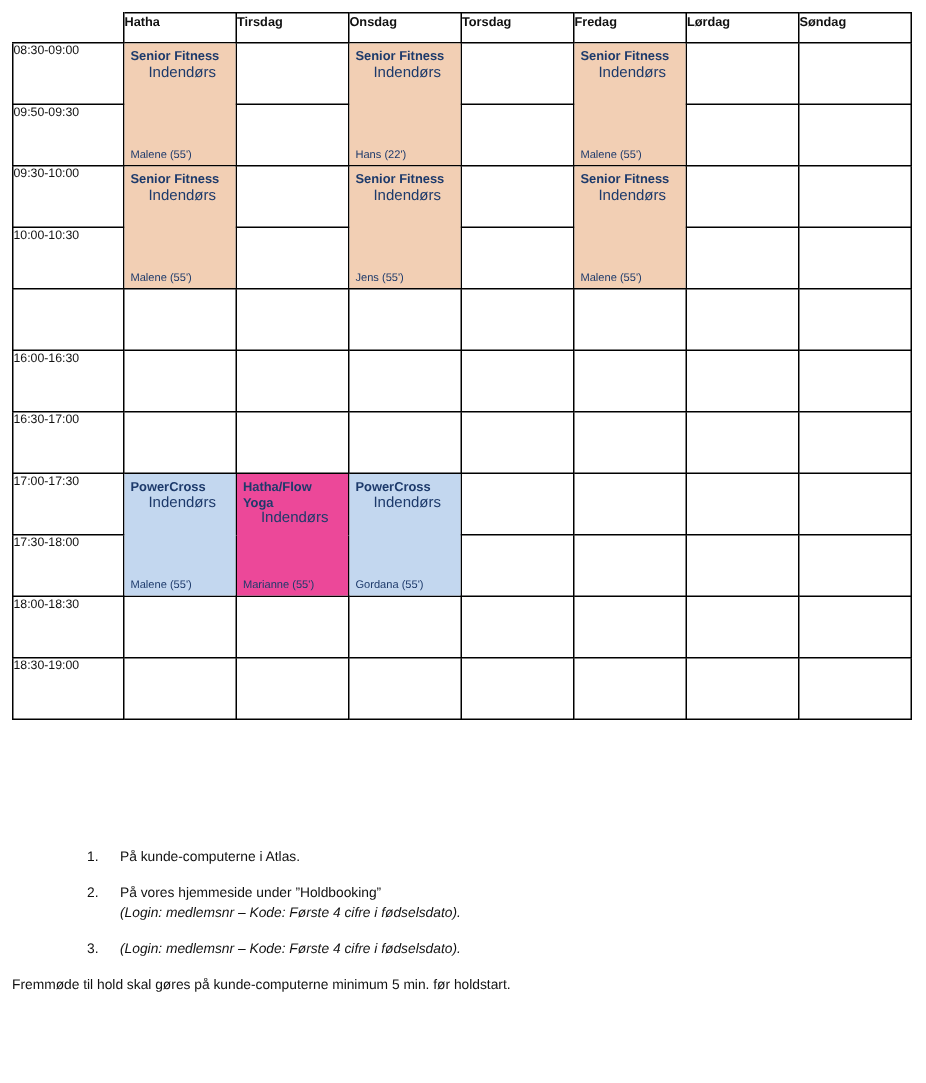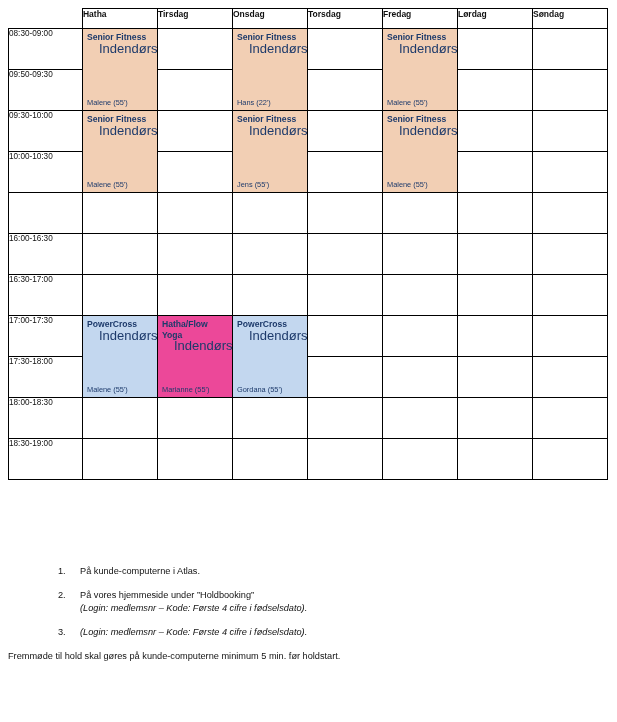--- a/index.html
+++ b/index.html
@@ -64,21 +64,21 @@
     box-sizing: border-box;
   }
   .ev .title {
     font-size: 8.6px;
     font-weight: bold;
     line-height: 10.5px;
     color: #1d3a6b;
     margin-bottom: 1px;
   }
   .ev .sub {
-    font-size: 13px;
+    font-size: 10px;
     color: #1d3a6b;
     line-height: 9px;
     padding-left: 12px;
   }
   .ev .inst {
     position: absolute;
     left: 4px;
     bottom: 3px;
     font-size: 7.4px;
     color: #1d3a6b;

